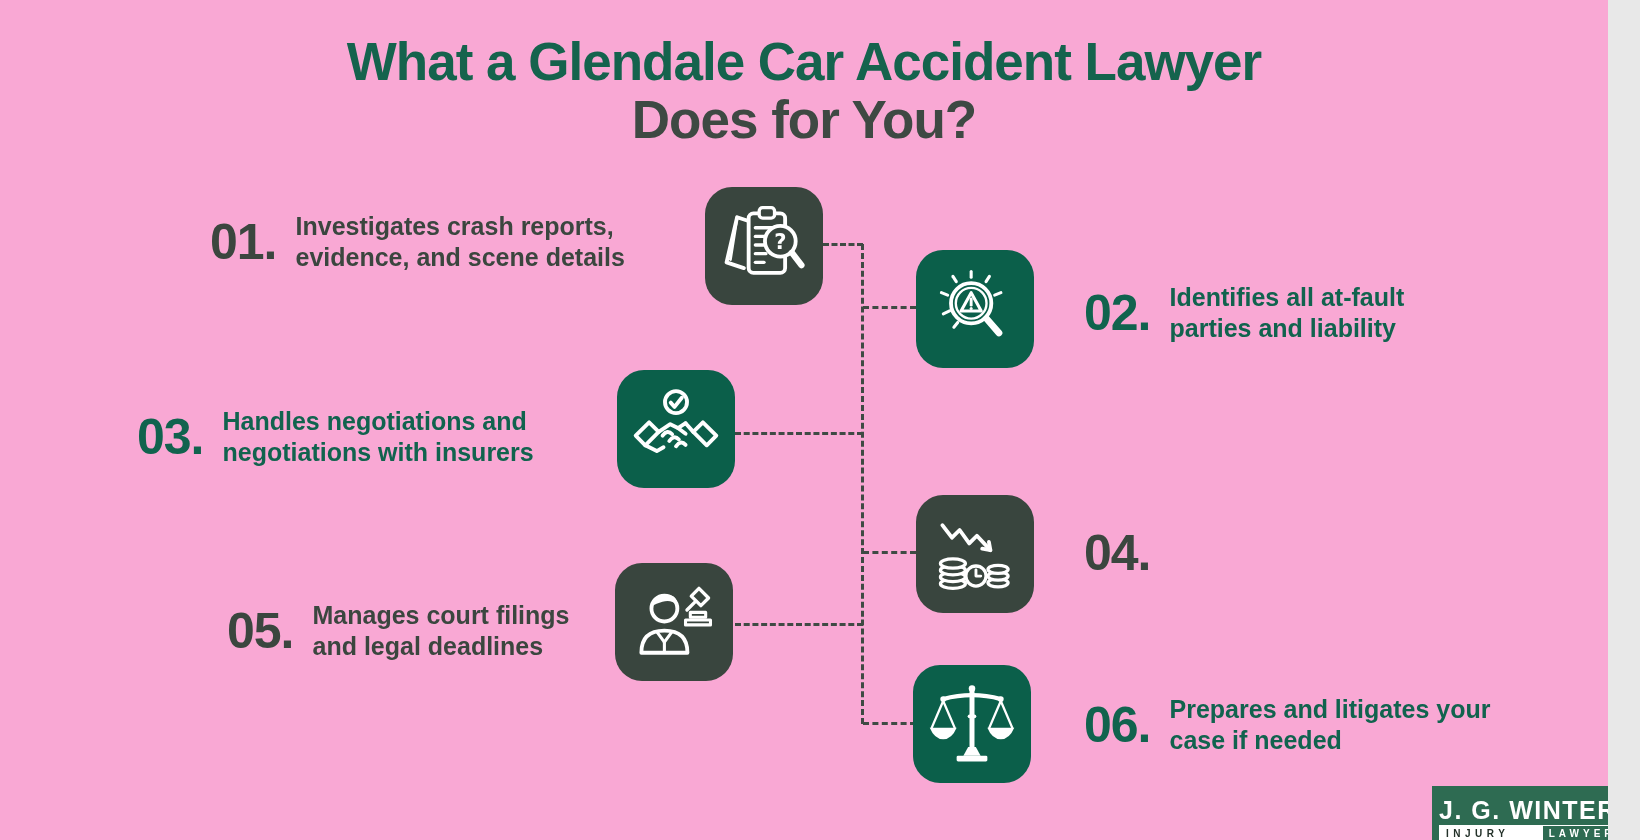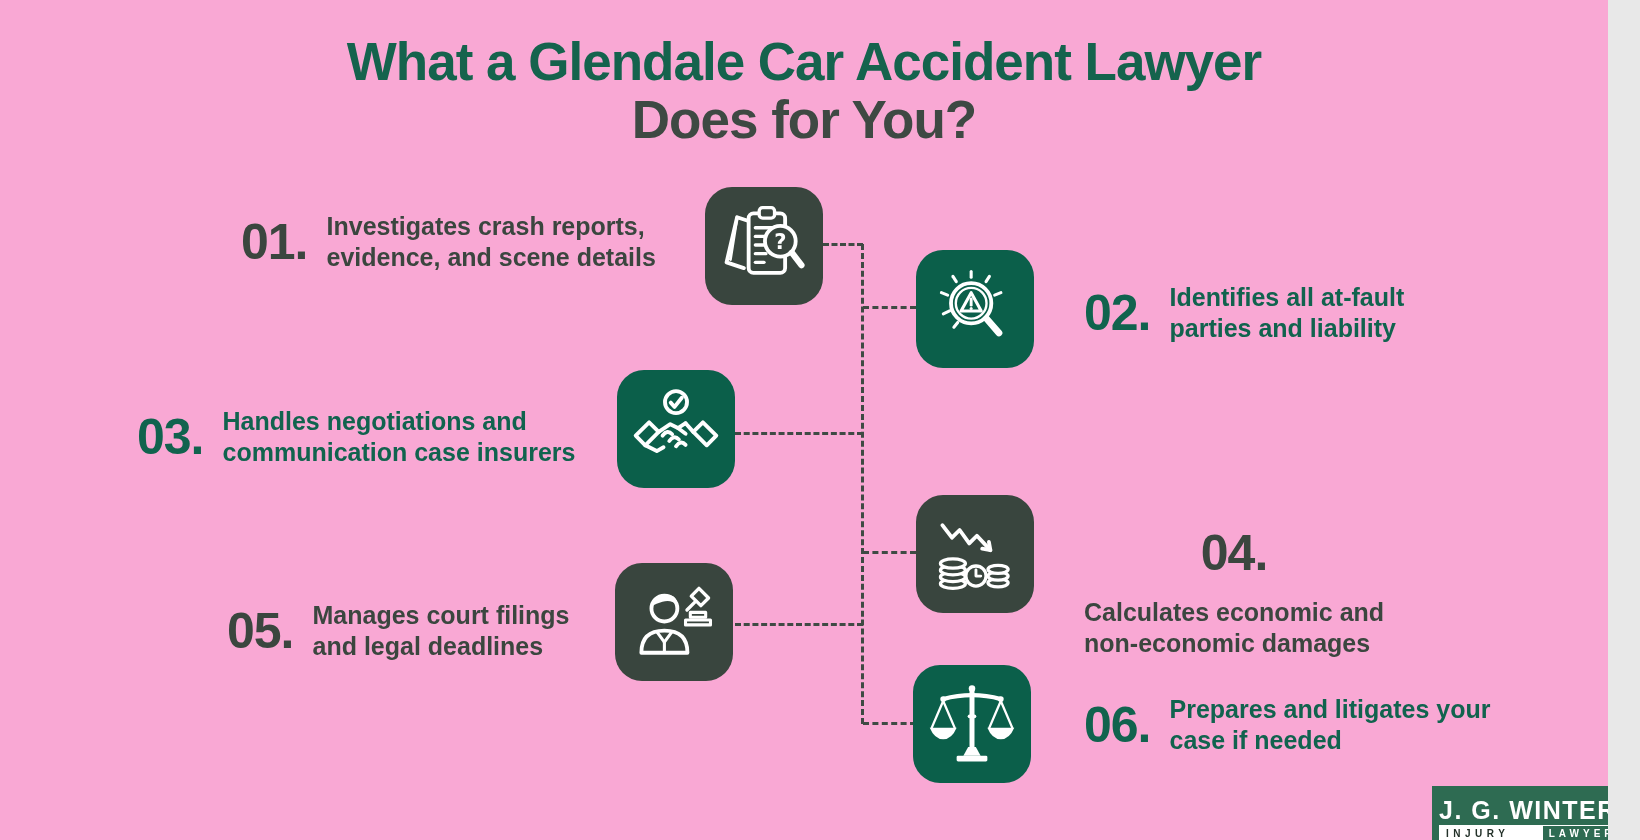--- a/index.html
+++ b/index.html
@@ -57,21 +57,21 @@
   </div>
 
   <div class="vline"></div>
   <div class="hline b01"></div>
   <div class="hline b02"></div>
   <div class="hline b03"></div>
   <div class="hline b04"></div>
   <div class="hline b05"></div>
   <div class="hline b06"></div>
 
-  <div class="item t-dark" style="left:210px;top:211px;margin-left:31px;">
+  <div class="item t-dark" style="left:210px;top:211px;">
     <div class="num">01.</div>
     <div class="txt">
       <span>Investigates crash reports,</span>
       <span>evidence, and scene details</span>
     </div>
   </div>
 
   <div class="tile tile-dark" style="left:705px;top:187px;">
     <svg viewBox="0 0 100 100" fill="none" stroke="#ffffff" stroke-width="4" stroke-linecap="round" stroke-linejoin="round">
       <path d="M34 24 L22 20 L11 67 L29 73" fill="#39453e"></path>
@@ -112,21 +112,21 @@
     <div class="txt">
       <span>Identifies all at-fault</span>
       <span>parties and liability</span>
     </div>
   </div>
 
   <div class="item t-green" style="left:137px;top:406px;">
     <div class="num">03.</div>
     <div class="txt">
       <span>Handles negotiations and</span>
-      <span>communication case insurers</span>
+      <span>negotiations with insurers</span>
     </div>
   </div>
 
   <div class="tile tile-green" style="left:617px;top:370px;">
     <svg viewBox="0 0 100 100" fill="none" stroke="#ffffff" stroke-width="4" stroke-linecap="round" stroke-linejoin="round">
       <circle cx="50" cy="22" r="11.5"></circle>
       <path d="M44.5 22.5 L48.5 27 L56 17.5"></path>
       <path d="M8 57 L22 43 L32 53 L18 67 Z"></path>
       <path d="M92 57 L78 43 L68 53 L82 67 Z"></path>
       <path d="M32 53 L44 45 L52 49 L60 44"></path>
@@ -152,24 +152,20 @@
         <ellipse cx="74" cy="73" rx="10.5" ry="4.2" fill="#39453e"></ellipse>
         <ellipse cx="74" cy="66" rx="10.5" ry="4.2" fill="#39453e"></ellipse>
         <circle cx="51" cy="73" r="10.5" fill="#39453e"></circle>
         <path d="M51 73 V66.5 M51 73 H56" stroke-width="3"></path>
       </g>
     </svg>
   </div>
 
   <div class="item t-dark" style="left:1084px;top:528px;flex-direction:column;">
     <div class="num">04.</div>
-    <div class="txt">
-      <span>Calculates economic and</span>
-      <span>non-economic damages</span>
-    </div>
   </div>
 
   <div class="item t-dark" style="left:227px;top:600px;">
     <div class="num">05.</div>
     <div class="txt">
       <span>Manages court filings</span>
       <span>and legal deadlines</span>
     </div>
   </div>
 

